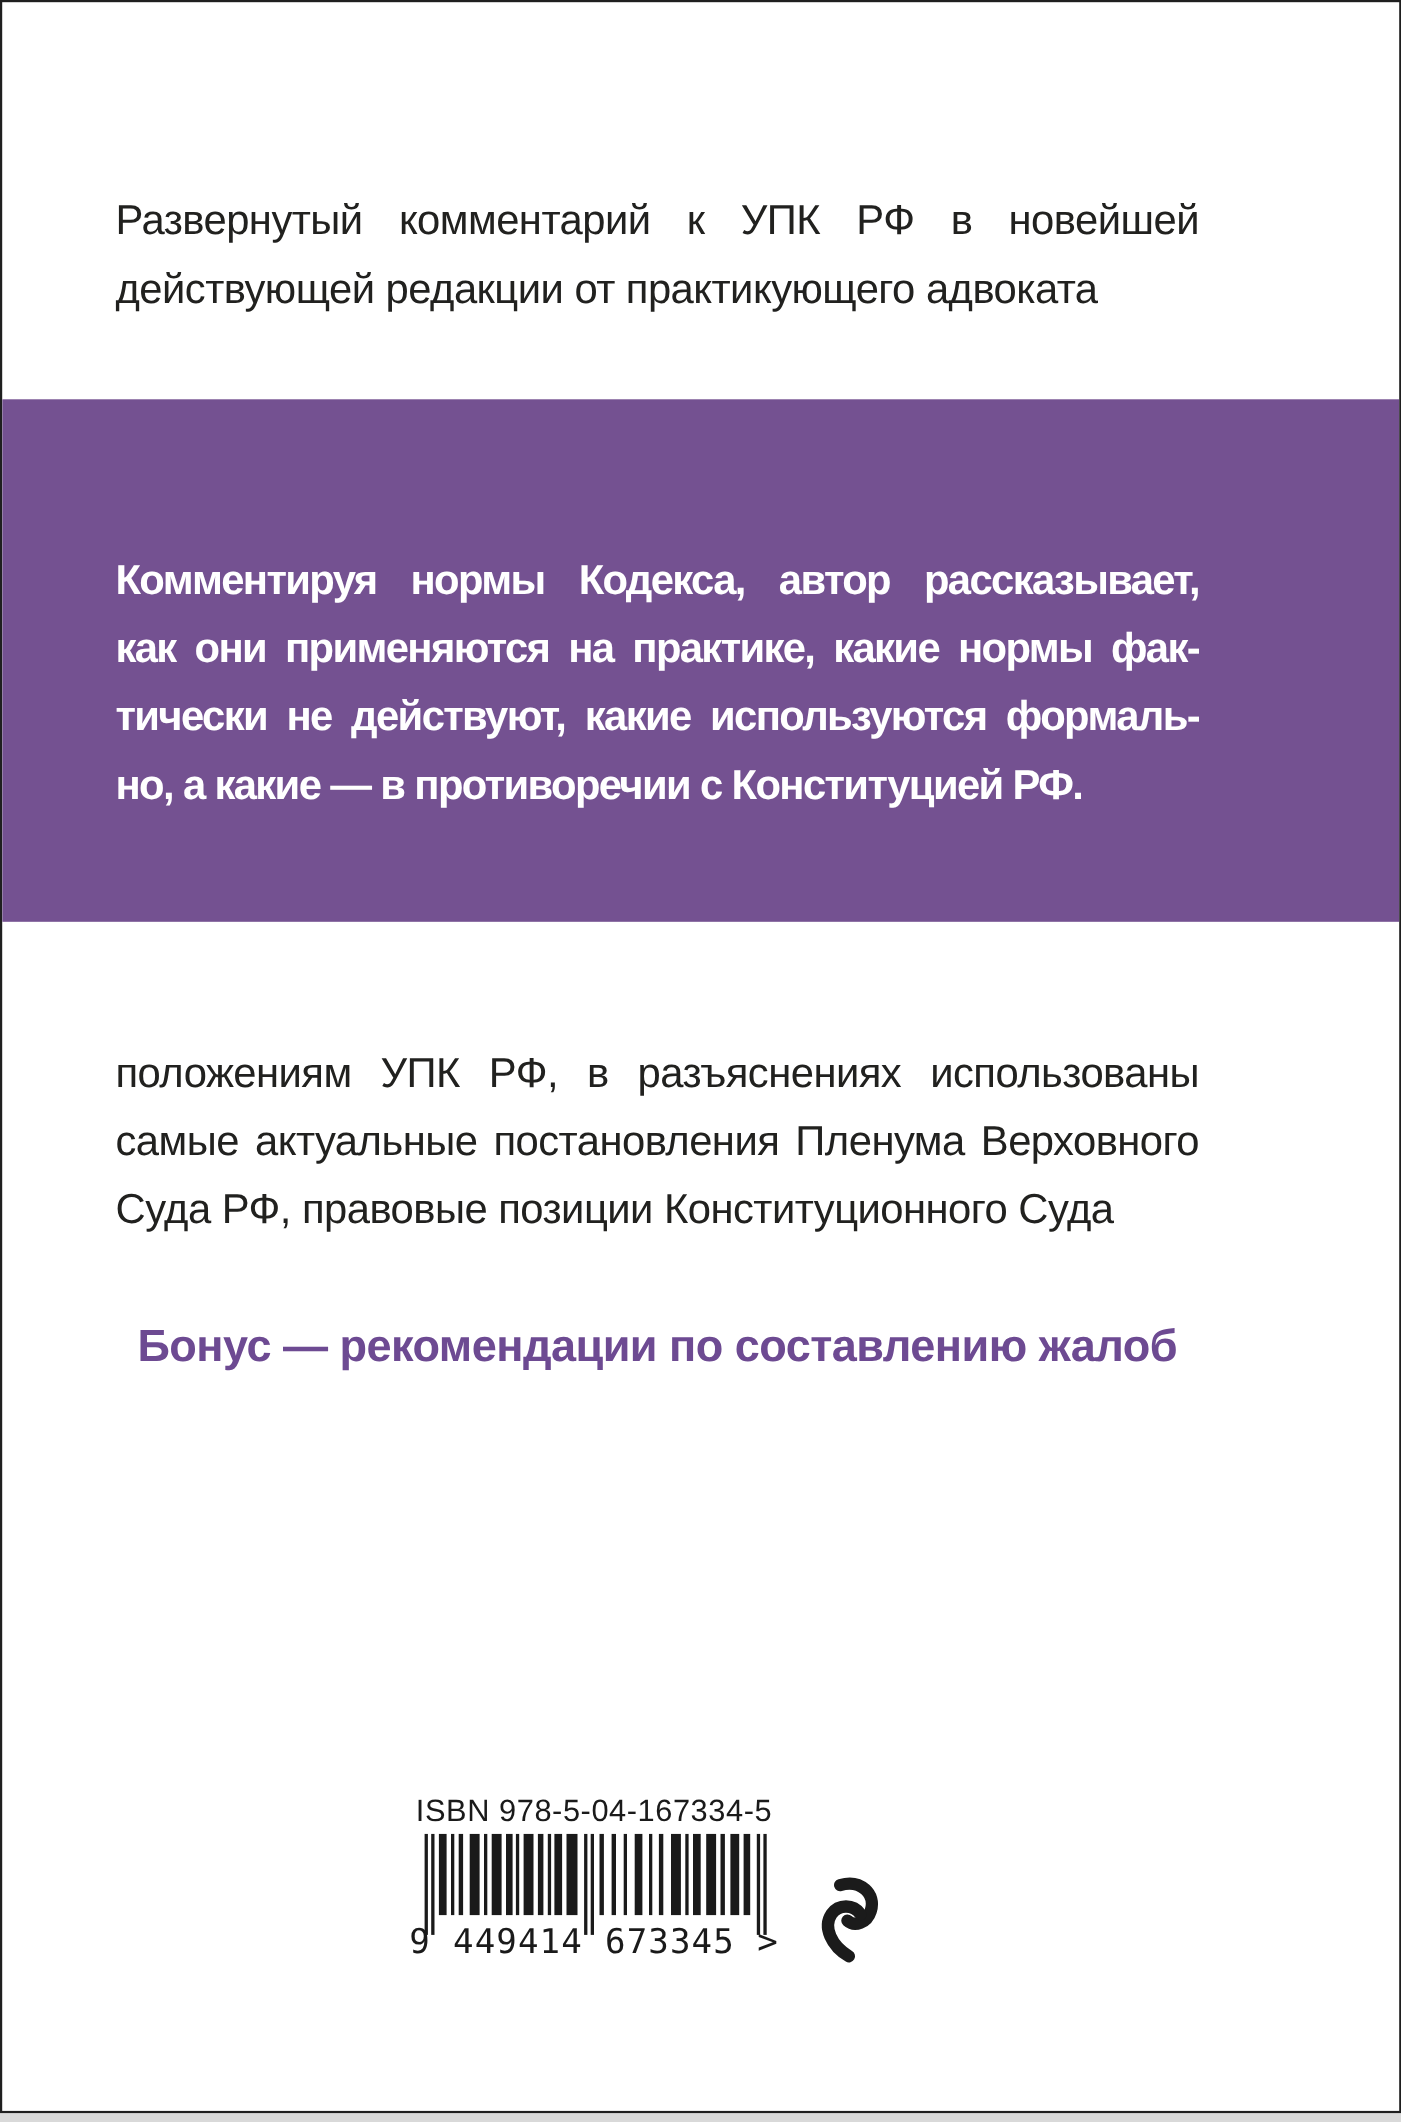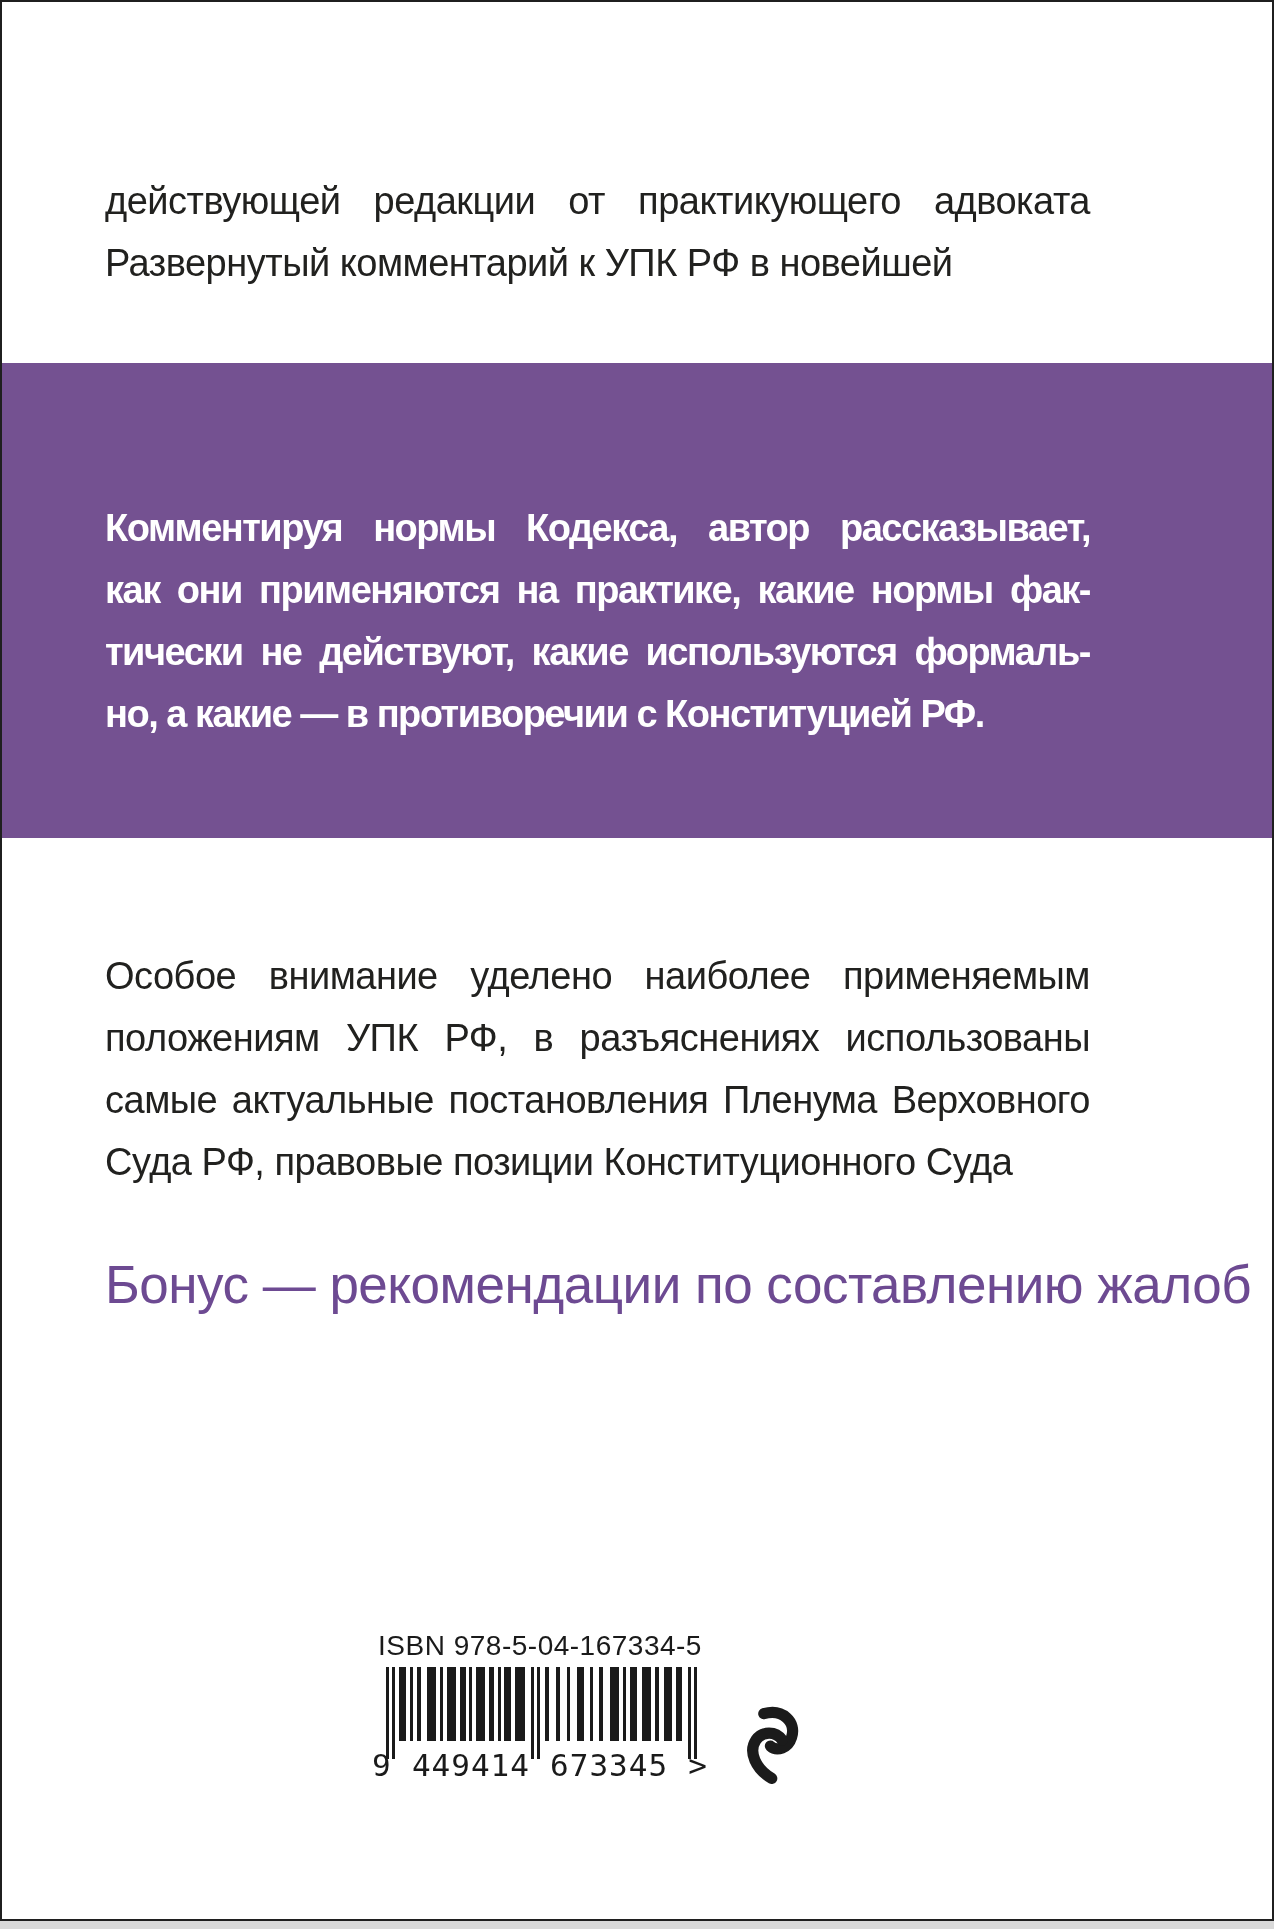--- a/index.html
+++ b/index.html
@@ -48,23 +48,23 @@
   .band .para {
     color: var(--band_text, #ffffff);
     font-weight: bold;
     letter-spacing: -1.5px;
   }
   .details {
     padding-top: 107px;
   }
   .bonus {
     margin-top: 60px;
-    font-size: 53px;
+    font-size: 41px;
     line-height: 64px;
-    font-weight: normal;
+    font-weight: bold;
     color: var(--bonus, #6d4a92);
     letter-spacing: -0.5px;
   }
   .bonus .line {
     text-align: center;
     white-space: nowrap;
   }
   .isbn-block {
     position: absolute;
     left: 368px;
@@ -98,35 +98,34 @@
     left: 742px;
     top: 1702px;
   }
 </style>
 </head>
 <body>
 
 <div class="page">
 
   <div class="col para intro">
+      <div class="line">Развернутый комментарий к УПК РФ в новейшей</div>
       <div class="line">действующей редакции от практикующего адвоката</div>
-      <div class="line">Развернутый комментарий к УПК РФ в новейшей</div>
     </div>
 
   <div class="band">
     <div class="col para">
         <div class="line">Комментируя нормы Кодекса, автор рассказывает,</div>
         <div class="line">как они применяются на практике, какие нормы фак-</div>
         <div class="line">тически не действуют, какие используются формаль-</div>
         <div class="line">но, а какие — в противоречии с Конституцией РФ.</div>
       </div>
   </div>
 
   <div class="col para details">
-      <div class="line">Особое внимание уделено наиболее применяемым</div>
       <div class="line">положениям УПК РФ, в разъяснениях использованы</div>
       <div class="line">самые актуальные постановления Пленума Верховного</div>
       <div class="line">Суда РФ, правовые позиции Конституционного Суда</div>
     </div>
 
   <div class="col bonus">
       <div class="line">Бонус — рекомендации по составлению жалоб</div>
     </div>
 
   <div class="isbn-block">

